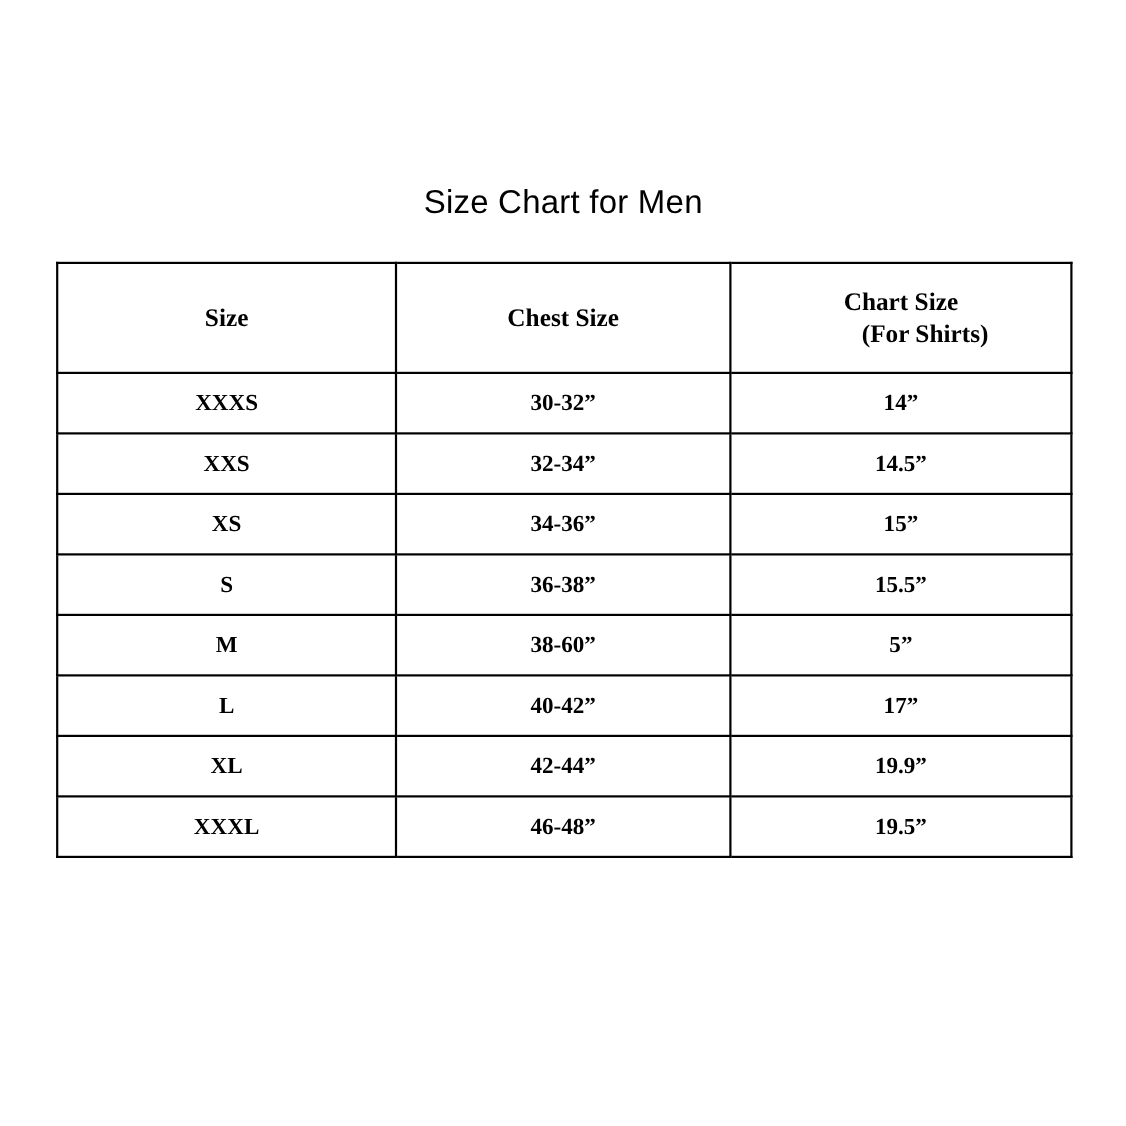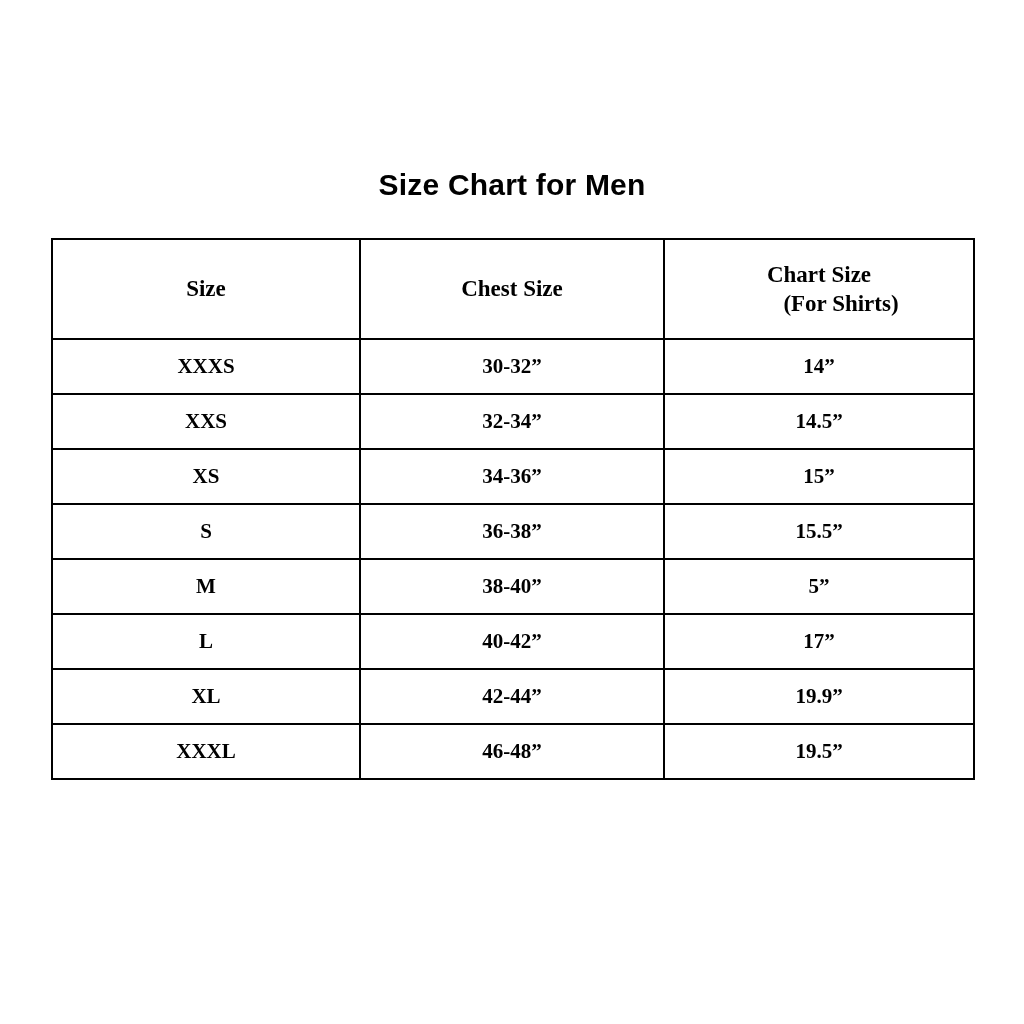--- a/index.html
+++ b/index.html
@@ -22,21 +22,21 @@
     width: 1024px;
     height: 1024px;
   }
   .chart-title {
     position: absolute;
     left: 0;
     top: 168px;
     width: 1024px;
     text-align: center;
     font-size: 30px;
-    font-weight: bold;
+    font-weight: normal;
     letter-spacing: 0.2px;
   }
   table.size-table {
     position: absolute;
     left: 51px;
     top: 238px;
     width: 922px;
     border-collapse: collapse;
     table-layout: fixed;
     font-family: Liberation Serif, serif;
@@ -111,21 +111,21 @@
         <td>34-36”</td>
         <td>15”</td>
       </tr>
       <tr>
         <td>S</td>
         <td>36-38”</td>
         <td>15.5”</td>
       </tr>
       <tr>
         <td>M</td>
-        <td>38-40”</td>
+        <td>38-60”</td>
         <td>5”</td>
       </tr>
       <tr>
         <td>L</td>
         <td>40-42”</td>
         <td>17”</td>
       </tr>
       <tr>
         <td>XL</td>
         <td>42-44”</td>

